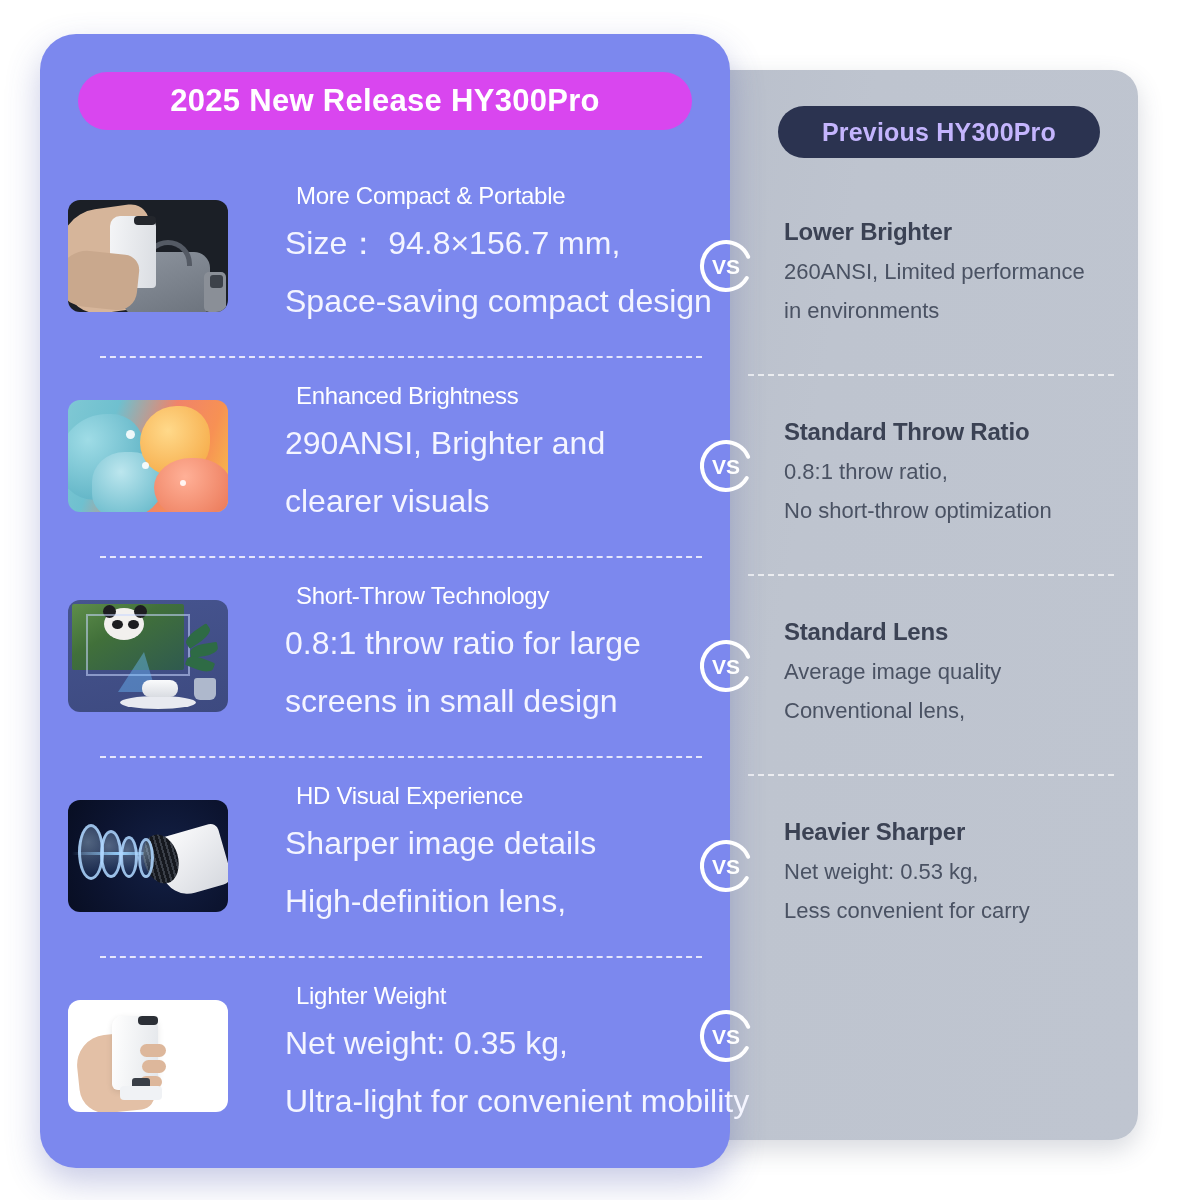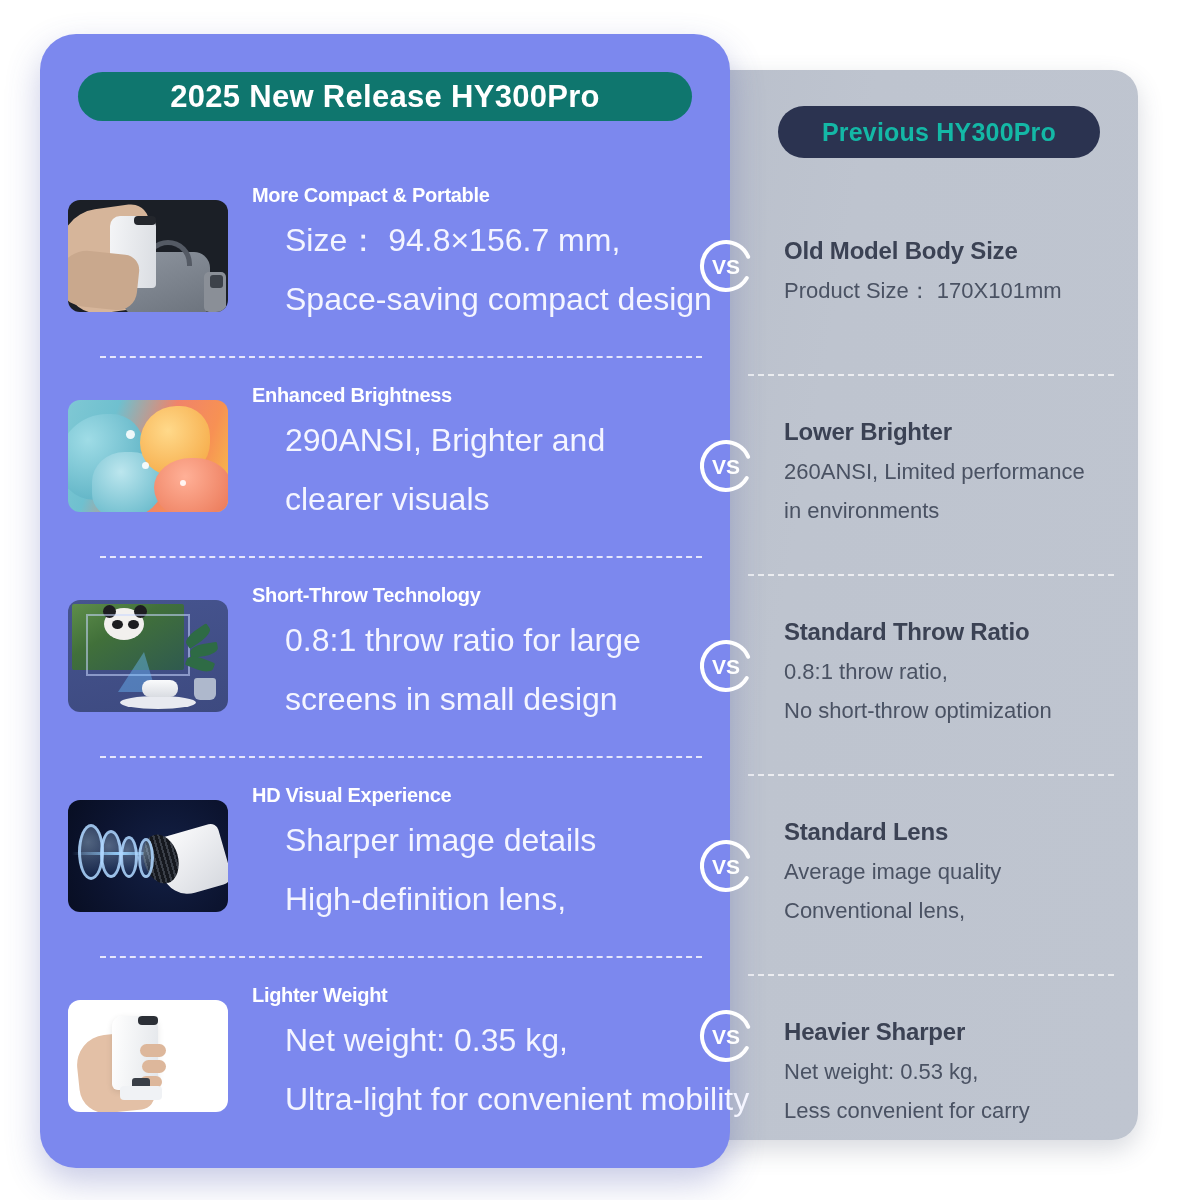--- a/index.html
+++ b/index.html
@@ -23,21 +23,21 @@
     border-radius:26px;
     box-shadow:0 10px 26px rgba(60,70,95,.20);
   }
   .old-badge {
     position:absolute;
     left:92px; top:36px;
     width:322px; height:52px;
     background:#2b3350;
     border-radius:26px;
     display:flex; align-items:center; justify-content:center;
-    color:#14b8a6;
+    color:#c4b5fd;
     font-size:25px; font-weight:bold;
     letter-spacing:.2px;
   }
   .old-rows { position:absolute; left:0; top:104px; width:100%; }
   .old-row {
     position:relative;
     height:200px;
     padding:0 22px 0 98px;
     display:flex; flex-direction:column; justify-content:center;
   }
@@ -57,22 +57,22 @@
     position:absolute;
     left:40px; top:34px;
     width:690px; height:1134px;
     background:#7c88ee;
     border-radius:36px;
     box-shadow:0 14px 34px rgba(70,80,170,.30);
   }
   .new-badge {
     position:absolute;
     left:38px; top:38px;
-    width:614px; height:49px;
-    background:#0f766e;
+    width:614px; height:58px;
+    background:#d946ef;
     border-radius:30px;
     display:flex; align-items:center; justify-content:center;
     color:#ffffff;
     font-size:31px; font-weight:bold;
     letter-spacing:.3px;
   }
   .new-rows { position:absolute; left:0; top:122px; width:100%; }
   .new-row {
     position:relative;
     height:200px;
@@ -86,22 +86,22 @@
   }
   .thumb {
     width:160px; height:112px; flex:0 0 160px;
     border-radius:12px;
     overflow:hidden;
     position:relative;
     margin-right:24px;
   }
   .new-text { flex:1; min-width:0; }
   .new-title {
-    font-size:20px; font-weight:bold; color:#ffffff;
-    margin-bottom:4px; letter-spacing:-.3px; white-space:nowrap;
+    font-size:24px; font-weight:normal; color:#ffffff;
+    margin-bottom:4px; letter-spacing:-.3px; white-space:nowrap;margin-left:44px;
   }
   .new-line {
     font-size:32px; color:#f4f5ff; line-height:1.82; white-space:nowrap;margin-left:33px;
   }
 
   
   .vs {
     position:absolute;
     width:58px; height:58px;
     left:697px;
@@ -273,24 +273,20 @@
 </head>
 <body>
 
 <div id="stage">
 
   <div class="old-panel">
     <div class="old-badge">Previous HY300Pro</div>
 
     <div class="old-rows">
 
-      <div class="old-row">
-        <div class="old-title">Old Model Body Size</div>
-        <div class="old-line">Product Size： 170X101mm</div>
-      </div>
 
       <div class="old-row">
         <div class="old-title">Lower Brighter</div>
         <div class="old-line">260ANSI, Limited performance</div>
         <div class="old-line">in environments</div>
       </div>
 
       <div class="old-row">
         <div class="old-title">Standard Throw Ratio</div>
         <div class="old-line">0.8:1 throw ratio,</div>

